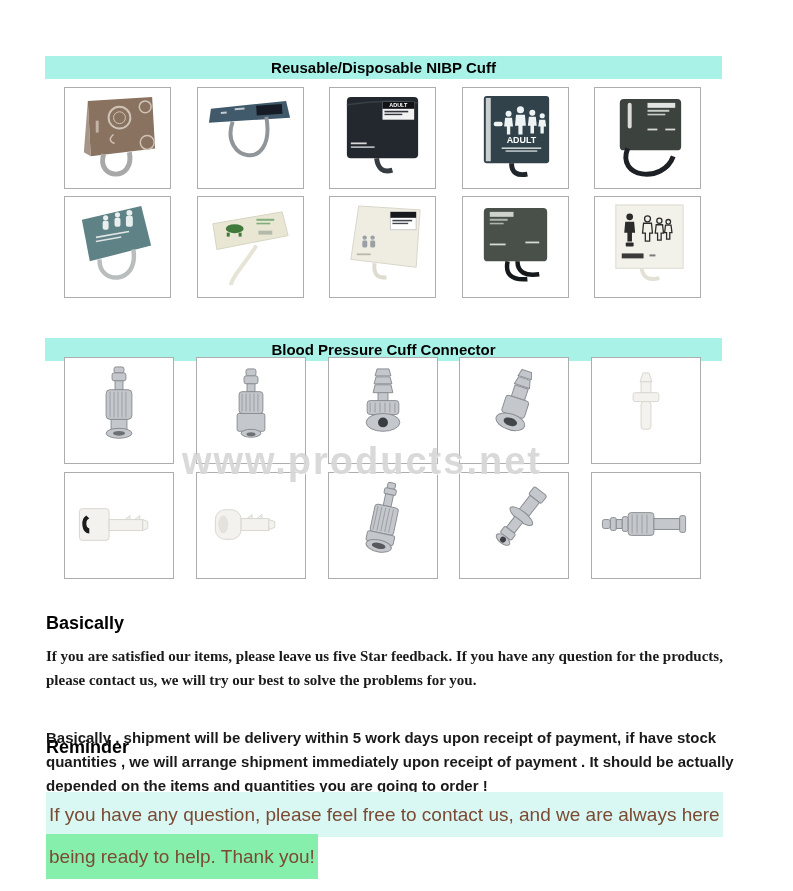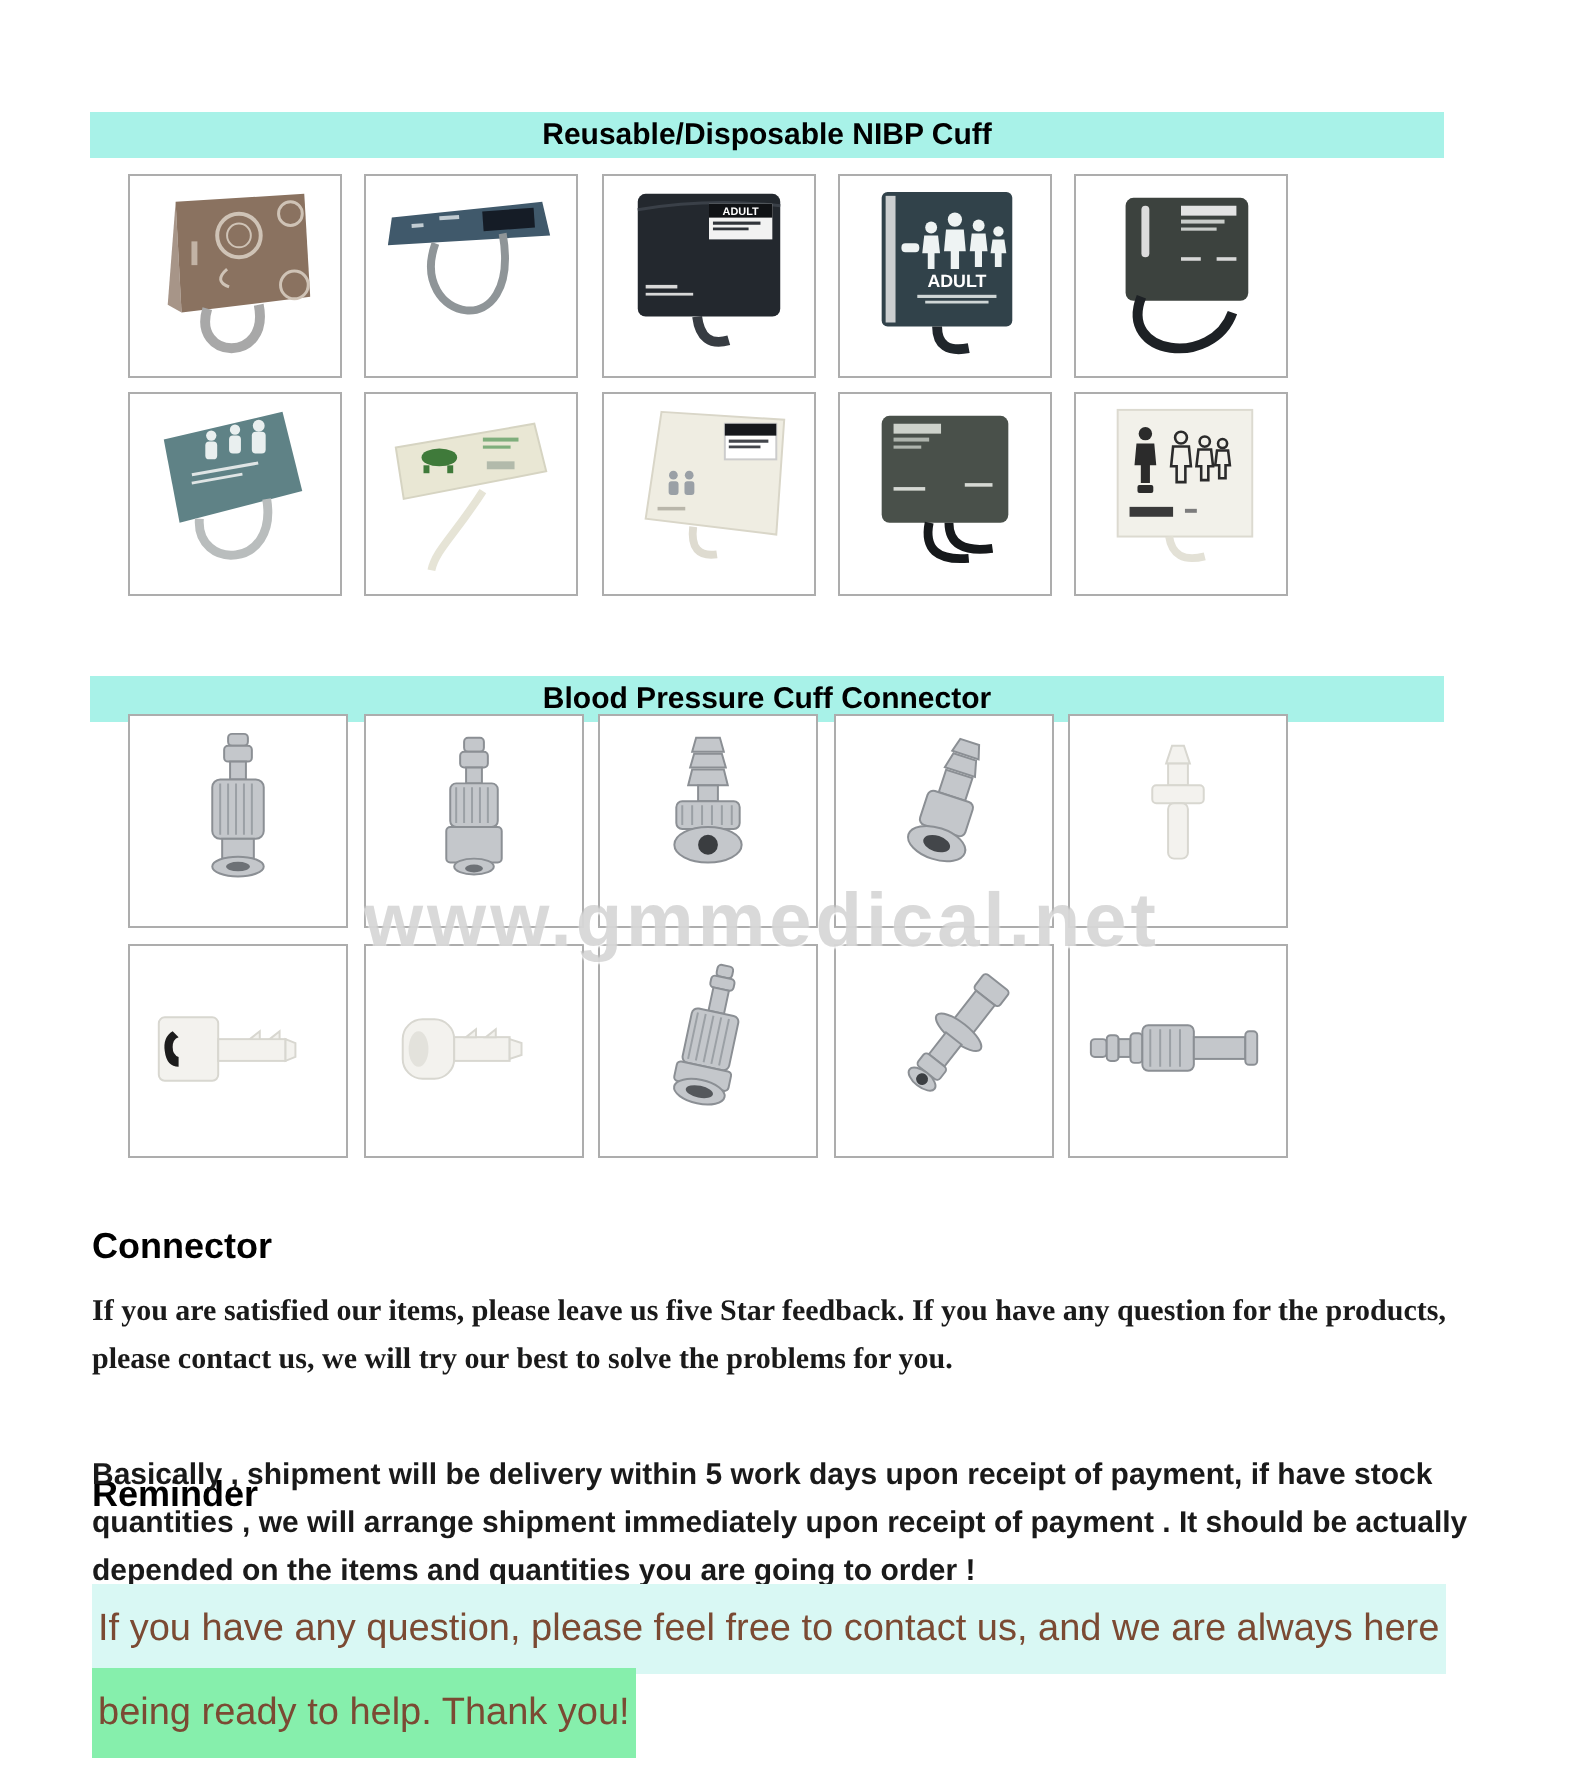--- a/index.html
+++ b/index.html
@@ -7,21 +7,21 @@
     width:793px;height:891px;background:#ffffff;position:relative;overflow:hidden;
     font-family:"Liberation Sans",sans-serif;color:#000;
   }
   .banner{
     position:absolute;left:45px;width:677px;height:23px;
     display:flex;align-items:center;justify-content:center;
     font-size:15px;font-weight:bold;color:#000;
   }
   #banner-nibp{top:56px;}
   #banner-conn{top:338px;}
-  .row{position:absolute;left:64px;width:580px;display:flex;justify-content:space-between;text-align:right;}
+  .row{position:absolute;left:64px;width:637px;display:flex;justify-content:space-between;text-align:right;}
   .cell{
     box-sizing:border-box;background:#fff;border:1px solid #adadad;
     display:flex;align-items:center;justify-content:center;
   }
   .g1 .cell{width:107px;height:102px;}
   .g2 .cell{width:110px;height:107px;}
   #g1r1{top:87px;}
   #g1r2{top:196px;}
   #g2r1{top:357px;}
   #g2r2{top:472px;}
@@ -369,23 +369,23 @@
         <rect x="26" y="41" width="6" height="15" rx="2"></rect>
         <rect x="32" y="37" width="26" height="23" rx="3"></rect>
         <rect x="58" y="43" width="26" height="11"></rect>
         <rect x="84" y="40" width="6" height="17" rx="2"></rect>
       </g>
       <path d="M36 39 v19 M41 39 v19 M46 39 v19 M51 39 v19" stroke="#9ba0a5" stroke-width="1"></path>
     </svg>
   </div>
 </div>
 
-<div class="watermark">www.gmmedical.net</div>
-
-<h2 class="h2" id="feedback-h">Connector</h2>
+<div class="watermark">www.products.net</div>
+
+<h2 class="h2" id="feedback-h">Basically</h2>
 <p class="para" id="feedback-p">If you are satisfied our items, please leave us five Star feedback. If you have any question for the products, please contact us, we will try our best to solve the problems for you.</p>
 
 <h2 class="h2" id="reminder-h">Reminder</h2>
 <p class="para" id="reminder-p">Basically , shipment will be delivery within 5 work days upon receipt of payment, if have stock quantities , we will arrange shipment immediately upon receipt of payment . It should be actually depended on the items and quantities you are going to order !</p>
 
 <div class="contact-line" id="contact-1" style="color: rgb(123, 74, 51);">
   <span style="background-color: rgb(217, 248, 244);">If you have any question, please feel free to contact us, and we are always here</span>
 </div>
 <div class="contact-line" id="contact-2" style="color: rgb(123, 74, 51);">
   <span style="background-color: #86efac;">being ready to help. Thank you!</span>

